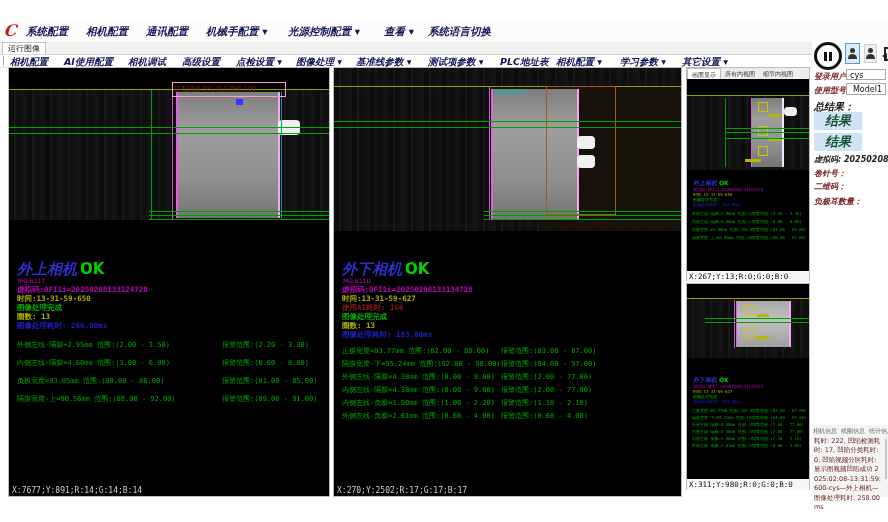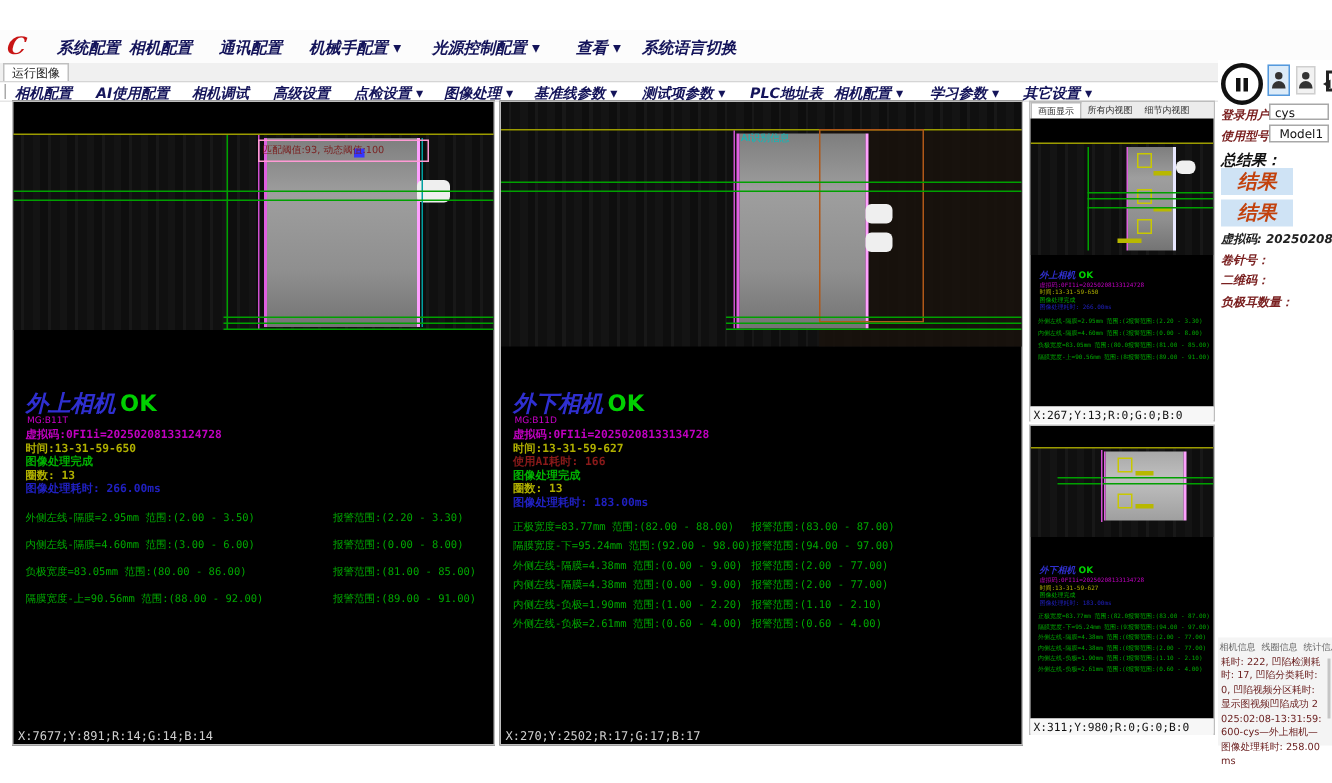--- a/index.html
+++ b/index.html
@@ -38,21 +38,21 @@
   .electrode{position:absolute;background:linear-gradient(180deg,#7e7e7e,#9e9e9e 30%,#8f8f8f 70%,#747474);border-left:2px solid #e060e0;border-right:2px solid #ffa0ff;box-sizing:border-box;}
   .blob{position:absolute;background:#efefef;border-radius:4px;}
   .res-title{position:absolute;font-size:15px;font-weight:bold;font-style:italic;color:#2f2fd0;white-space:nowrap;}
   .res-ok{font-style:normal;color:#00d000;margin-left:3px;}
   .res-sub{position:absolute;font-size:6px;color:#cc00cc;}
   .rl{position:absolute;font-size:7.5px;font-weight:bold;white-space:nowrap;font-family:"DejaVu Sans Mono",monospace;}
   .c-mag{color:#c000c0;} .c-yel{color:#b0b000;} .c-grn{color:#00b000;} .c-blu{color:#2020c0;} .c-red{color:#8b1a1a;}
   .mrow{position:absolute;left:8px;display:flex;font-family:"DejaVu Sans Mono",monospace;font-size:7px;color:#00a800;white-space:nowrap;}
   .mrow .ml{overflow:hidden;}
   .coordbar{position:absolute;left:3px;bottom:1px;font-size:8px;color:#cfcfcf;font-family:"DejaVu Sans Mono",monospace;}
-  .overlaybox{position:absolute;border:1px solid #ff9ad5;margin-top:11px;}
+  .overlaybox{position:absolute;border:1px solid #ff9ad5;}
   .overlaybox span{display:block;font-size:6.5px;color:#7a1f1f;line-height:13px;padding-left:2px;white-space:nowrap;}
   .ai-label{position:absolute;font-size:6.5px;color:#00c0c0;white-space:nowrap;}
 
   
   .thumb-tabbar{position:absolute;left:0;top:0;width:122px;height:11px;background:#ececec;display:flex;}
   .thumb-tab{font-size:6px;color:#333;line-height:11px;padding:0 4px;white-space:nowrap;}
   .thumb-tab.sel{background:#fff;border:1px solid #bbb;border-bottom:none;box-sizing:border-box;}
   .thumb-coords{position:absolute;left:0;width:122px;height:11px;background:#f7f7f7;color:#111;font-size:7.5px;font-family:"DejaVu Sans Mono",monospace;line-height:11px;padding-left:2px;box-sizing:border-box;}
   .roi{position:absolute;border:1px solid #c8c800;}
   .ylab{position:absolute;background:#b8b800;}
@@ -71,21 +71,21 @@
   #login-btn{left:33px;top:3px;width:15px;height:21px;background:#dcebf8;border:1px solid #5599dd;}
   #user-btn{left:52px;top:4px;width:13px;height:19px;background:#f2f2f2;border:1px solid #cfcfcf;}
   .p-head{width:5px;height:5px;border-radius:50%;background:#333;}
   .p-body{width:9px;height:5px;border-radius:5px 5px 0 0;background:#333;margin-top:1px;}
   #exit-btn{left:69px;top:3px;width:14px;height:21px;}
   .door{width:9px;height:14px;border:2px solid #222;box-sizing:border-box;position:relative;}
   .door-arrow{position:absolute;left:-4px;top:4px;width:0;height:0;border-top:3px solid transparent;border-bottom:3px solid transparent;border-right:5px solid #222;}
   .rp-label{position:absolute;font-size:8px;font-style:italic;font-weight:bold;color:#7a2020;white-space:nowrap;}
   .rp-box{position:absolute;background:#fff;border:1px solid #a8a8a8;font-size:8px;color:#111;line-height:11px;padding-left:3px;box-sizing:border-box;}
   #total-label{left:2px;top:60px;font-size:10px;font-weight:bold;font-style:italic;color:#111;}
-  .result-box{position:absolute;left:2px;width:48px;height:18px;background:#cfe3f5;display:flex;align-items:center;justify-content:center;font-size:13px;font-weight:bold;font-style:italic;color:#c2410c;}
+  .result-box{position:absolute;left:2px;width:48px;height:18px;background:#cfe3f5;display:flex;align-items:center;justify-content:center;font-size:13px;font-weight:bold;font-style:italic;color:#14532d;}
   #info-block{left:0;top:385px;width:76px;height:72px;background:#f4f4f4;}
   #info-tabs{position:absolute;left:1px;top:2px;display:flex;gap:4px;font-size:6px;color:#666;white-space:nowrap;}
   #info-body{position:absolute;left:2px;top:12px;width:68px;font-size:6.5px;line-height:1.45;color:#6b2020;word-break:break-all;}
   #info-scroll{position:absolute;right:1px;top:14px;width:2px;height:40px;background:#c5c5c5;}
 
   
   #statusbar{left:0;top:497px;width:888px;height:12px;background:#f0f0f0;border-top:1px solid #ddd;}
   .badge{position:absolute;top:1px;height:9px;font-size:7px;font-weight:bold;line-height:9px;padding:0 3px;}
   #badge1{left:2px;background:#c6d800;color:#cc2200;}
   #badge2{left:31px;background:#e64133;color:#6e0e0e;}
@@ -93,21 +93,21 @@
   .sb-text{position:absolute;top:2px;font-size:7px;color:#333;white-space:nowrap;}
 </style>
 </head>
 <body>
 
 <div id="app">
 
 
   <div id="menubar" class="abs">
     <span id="logo" class="abs">C</span>
-    <span class="menu-item" style="left:26px;margin-left:12px;">系统配置</span>
+    <span class="menu-item" style="left:26px;">系统配置</span>
     <span class="menu-item" style="left:86px;">相机配置</span>
     <span class="menu-item" style="left:146px;">通讯配置</span>
     <span class="menu-item" style="left:206px;">机械手配置 ▾</span>
     <span class="menu-item" style="left:288px;">光源控制配置 ▾</span>
     <span class="menu-item" style="left:384px;">查看 ▾</span>
     <span class="menu-item" style="left:428px;">系统语言切换</span>
   </div>
 
   <div id="tabbar" class="abs">
     <span id="run-tab" class="abs">运行图像</span>

